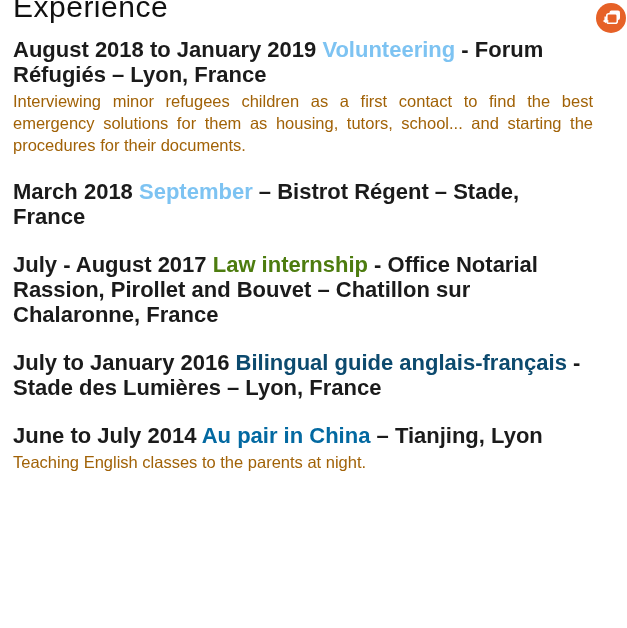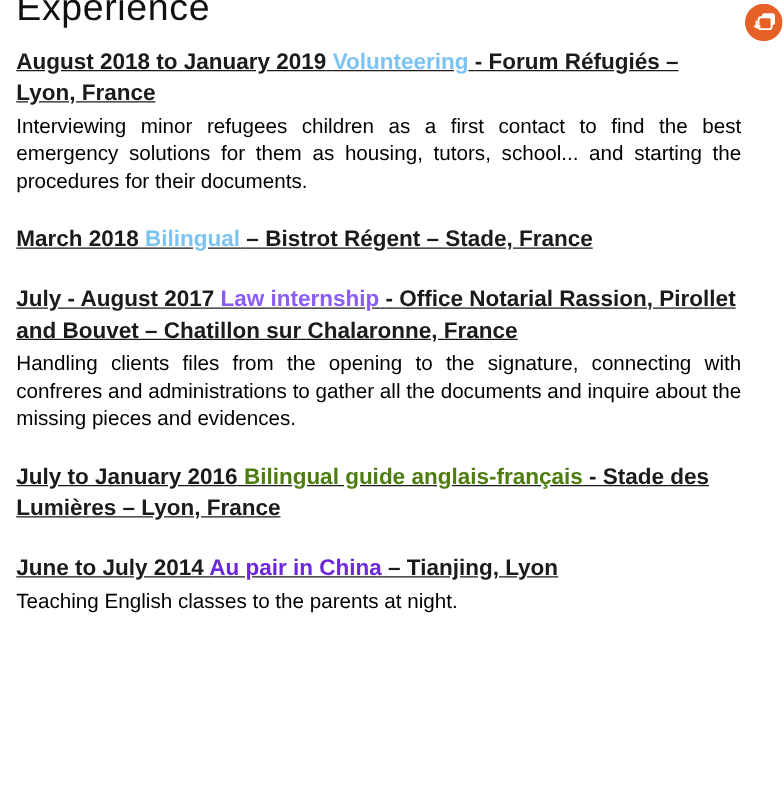--- a/index.html
+++ b/index.html
@@ -23,35 +23,34 @@
     font-weight: 400;
     letter-spacing: 0.5px;
     margin: -10px 0 13px 0;   
     color: #111111;
   }
   .entry {
     margin: 0 0 23px 0;
   }
   .entry-heading {
     margin: 0 0 3px 0;
-    font-size: 18px;
+    font-size: 22px;
     font-weight: 700;
     line-height: 25px;
     color: #1b1b1b;
-    text-decoration: underline;
   }
   .entry-heading .role {
     font-weight: 700;
   }
   .entry-desc {
     margin: 0;
     font-size: 16.5px;
     line-height: 22px;
     text-align: justify;
-    color: #000000;
+    color: #a16207;
   }
   .overlay-btn {
     position: absolute;
     top: 3px;
     right: 1px;
     width: 30px;
     height: 30px;
     border: none;
     padding: 0;
     background: transparent;
@@ -65,34 +64,33 @@
 <div class="page" style="color: rgb(31, 31, 31);">
 
   <h1 class="page-title">Experience</h1>
 
   <section class="entry">
     <h3 class="entry-heading"><span>August 2018 to January 2019</span> <span class="role" style="color: rgb(125, 195, 242);">Volunteering</span> <span>- Forum Réfugiés – Lyon, France</span></h3>
     <p class="entry-desc">Interviewing minor refugees children as a first contact to find the best emergency solutions for them as housing, tutors, school... and starting the procedures for their documents.</p>
   </section>
 
   <section class="entry">
-    <h3 class="entry-heading"><span>March 2018</span> <span class="role" style="color: rgb(125, 195, 242);">Bilingual</span> <span>– Bistrot Régent – Stade, France</span></h3>
+    <h3 class="entry-heading"><span>March 2018</span> <span class="role" style="color: rgb(125, 195, 242);">September</span> <span>– Bistrot Régent – Stade, France</span></h3>
   </section>
 
   <section class="entry">
-    <h3 class="entry-heading"><span>July - August 2017</span> <span class="role" style="color: #8b5cf6;">Law internship</span> <span>- Office Notarial Rassion, Pirollet and Bouvet – Chatillon sur Chalaronne, France</span></h3>
-    <p class="entry-desc">Handling clients files from the opening to the signature, connecting with confreres and administrations to gather all the documents and inquire about the missing pieces and evidences.</p>
+    <h3 class="entry-heading"><span>July - August 2017</span> <span class="role" style="color: #4d7c0f;">Law internship</span> <span>- Office Notarial Rassion, Pirollet and Bouvet – Chatillon sur Chalaronne, France</span></h3>
   </section>
 
   <section class="entry">
-    <h3 class="entry-heading"><span>July to January 2016</span> <span class="role" style="color: #4d7c0f;">Bilingual guide anglais-français</span> <span>- Stade des Lumières – Lyon, France</span></h3>
+    <h3 class="entry-heading"><span>July to January 2016</span> <span class="role" style="color: #0c4a6e;">Bilingual guide anglais-français</span> <span>- Stade des Lumières – Lyon, France</span></h3>
   </section>
 
   <section class="entry">
-    <h3 class="entry-heading"><span>June to July 2014</span> <span class="role" style="color: #6d28d9;">Au pair in China</span> <span>– Tianjing, Lyon</span></h3>
+    <h3 class="entry-heading"><span>June to July 2014</span> <span class="role" style="color: #0369a1;">Au pair in China</span> <span>– Tianjing, Lyon</span></h3>
     <p class="entry-desc">Teaching English classes to the parents at night.</p>
   </section>
 
 </div>
 
 <button class="overlay-btn" title="">
   <svg width="30" height="30" viewBox="0 0 30 30">
     <circle cx="15" cy="15" r="15" fill="#E66127"></circle>
     <rect x="13.5" y="7.5" width="10.5" height="9.5" rx="2" fill="#ffffff"></rect>
     <rect x="10.8" y="10.8" width="10.5" height="9.5" rx="2" fill="#E66127" stroke="#ffffff" stroke-width="1.6"></rect>

